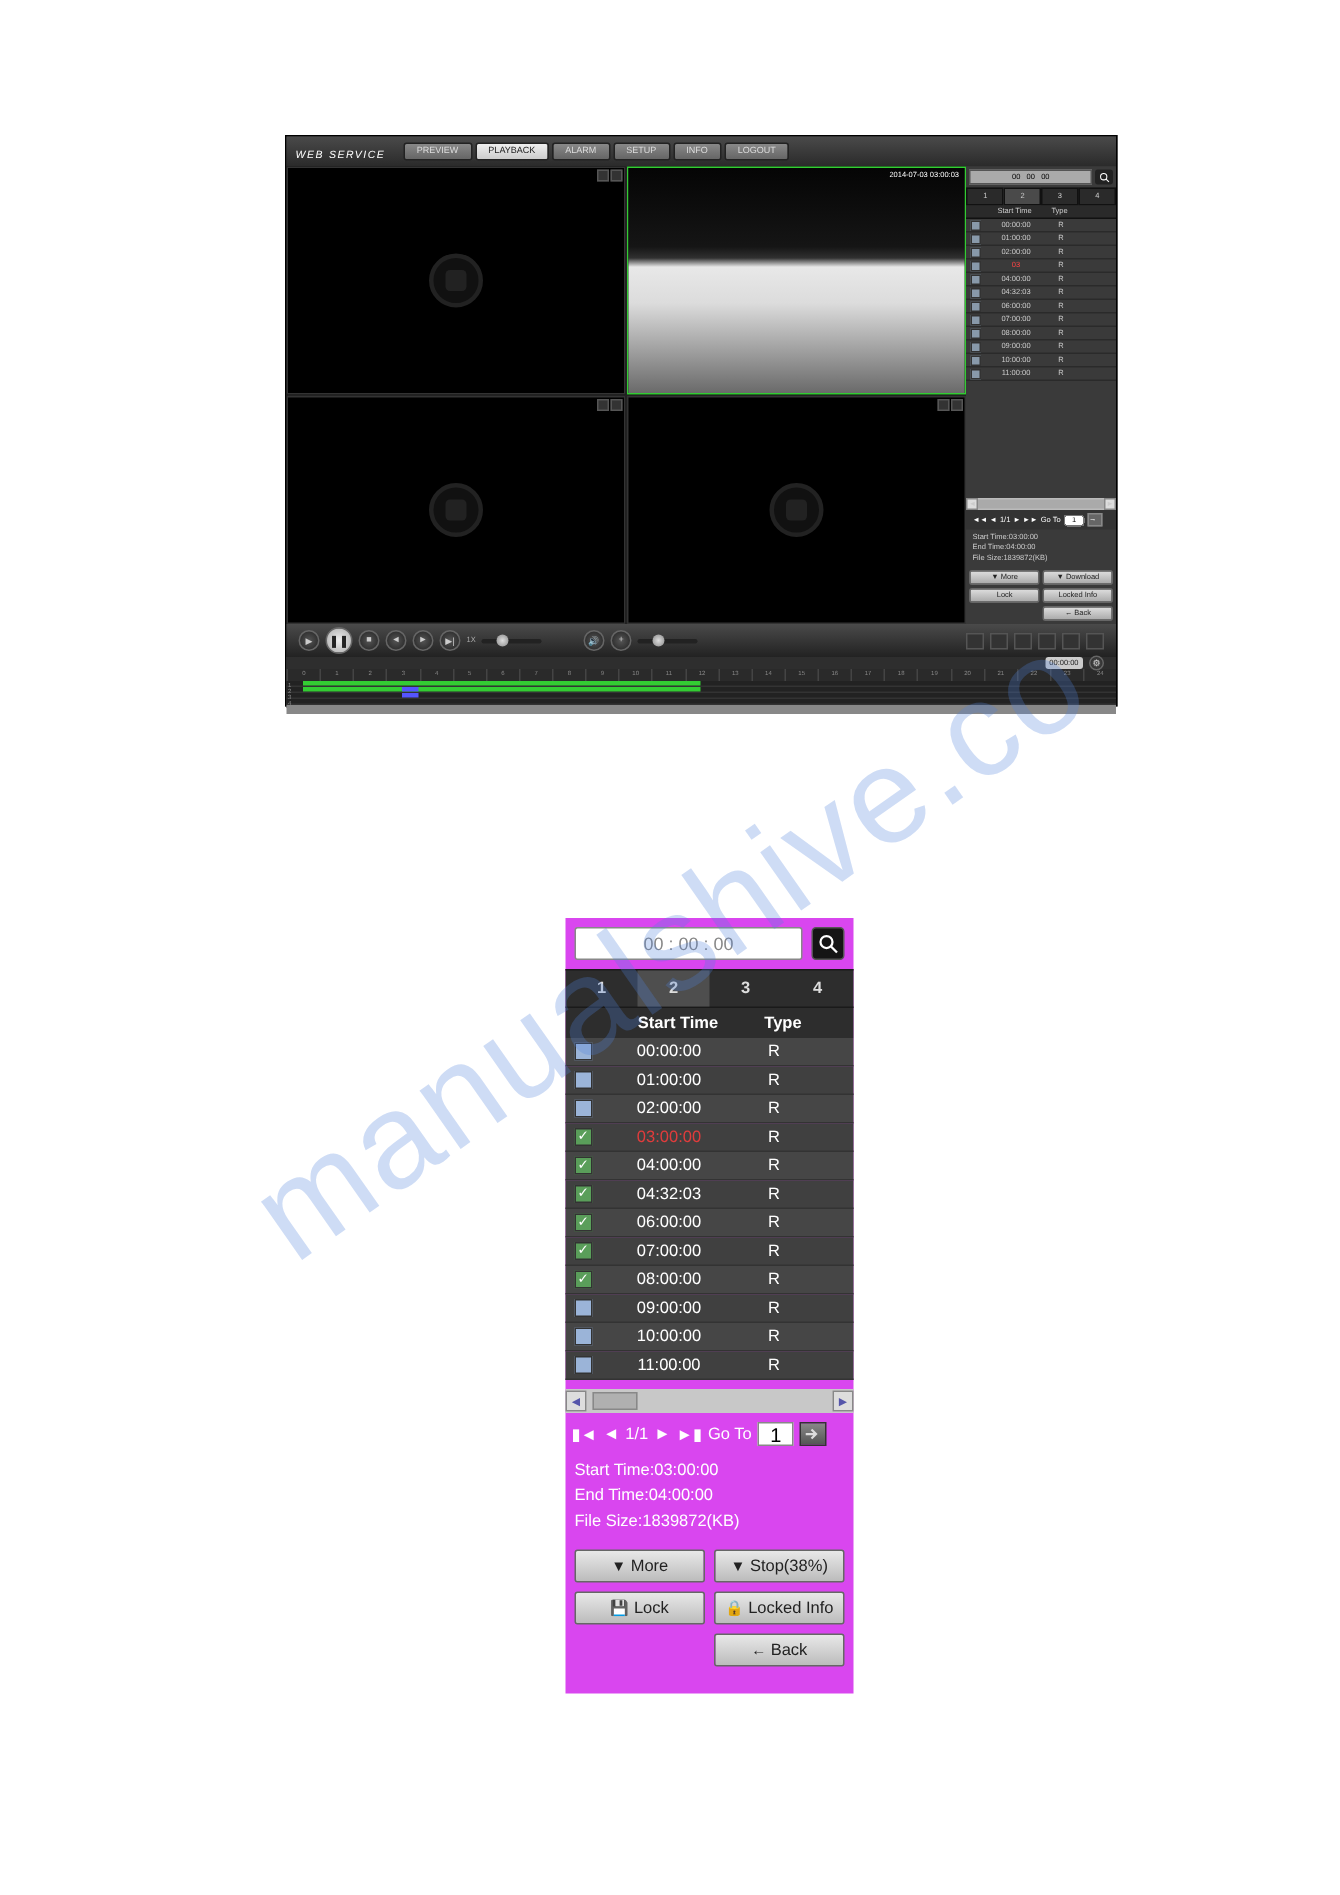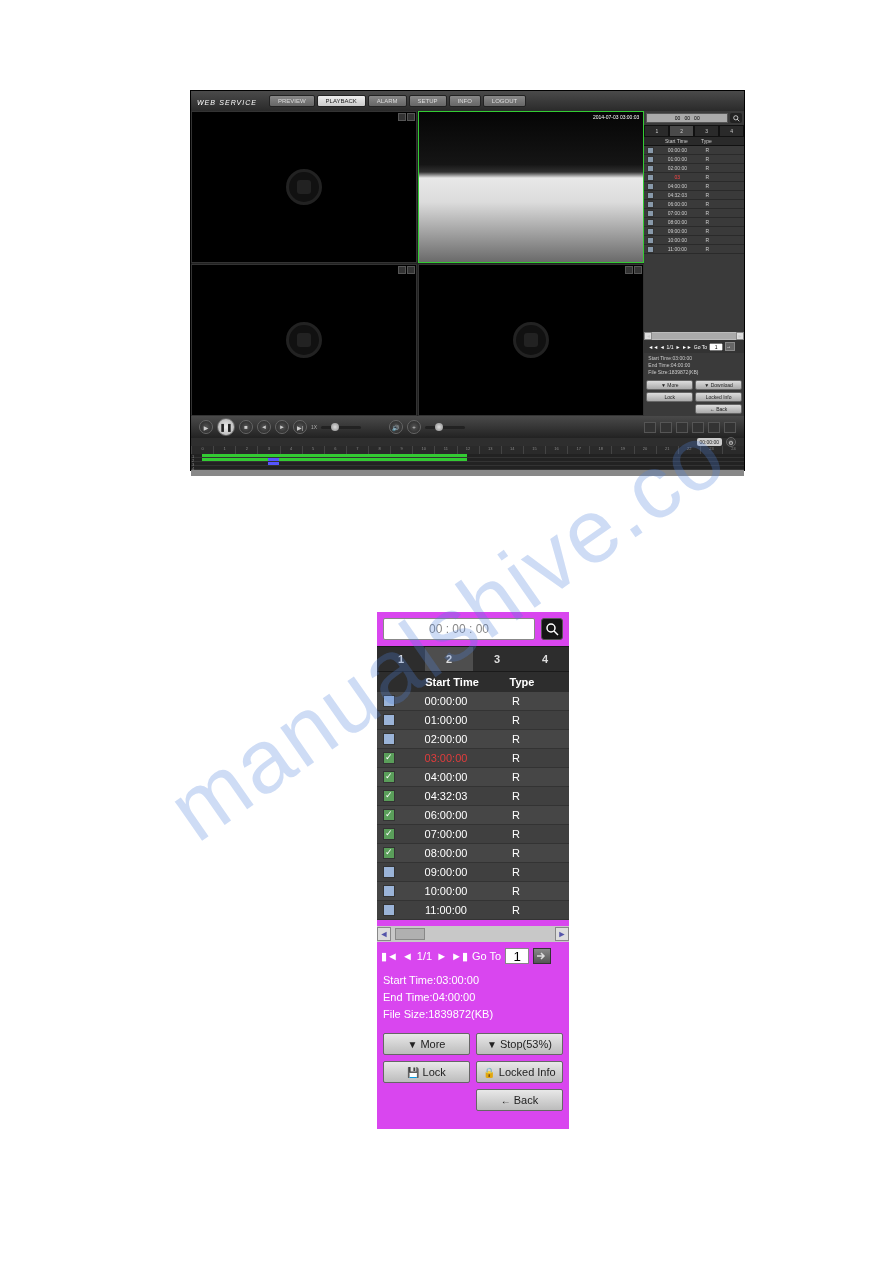--- a/index.html
+++ b/index.html
@@ -454,21 +454,21 @@
     <div>End Time:04:00:00</div>
     <div>File Size:1839872(KB)</div>
   </div>
   <div class="f2-btns">
     <div class="f2-btn">
         <span class="ic">▼</span>
         <span>More</span>
       </div>
     <div class="f2-btn">
         <span class="ic">▼</span>
-        <span>Stop(53%)</span>
+        <span>Stop(38%)</span>
       </div>
     <div class="f2-btn">
         <span class="ic">💾</span>
         <span>Lock</span>
       </div>
     <div class="f2-btn">
         <span class="ic">🔒</span>
         <span>Locked Info</span>
       </div>
     <div class="f2-btn span2">

